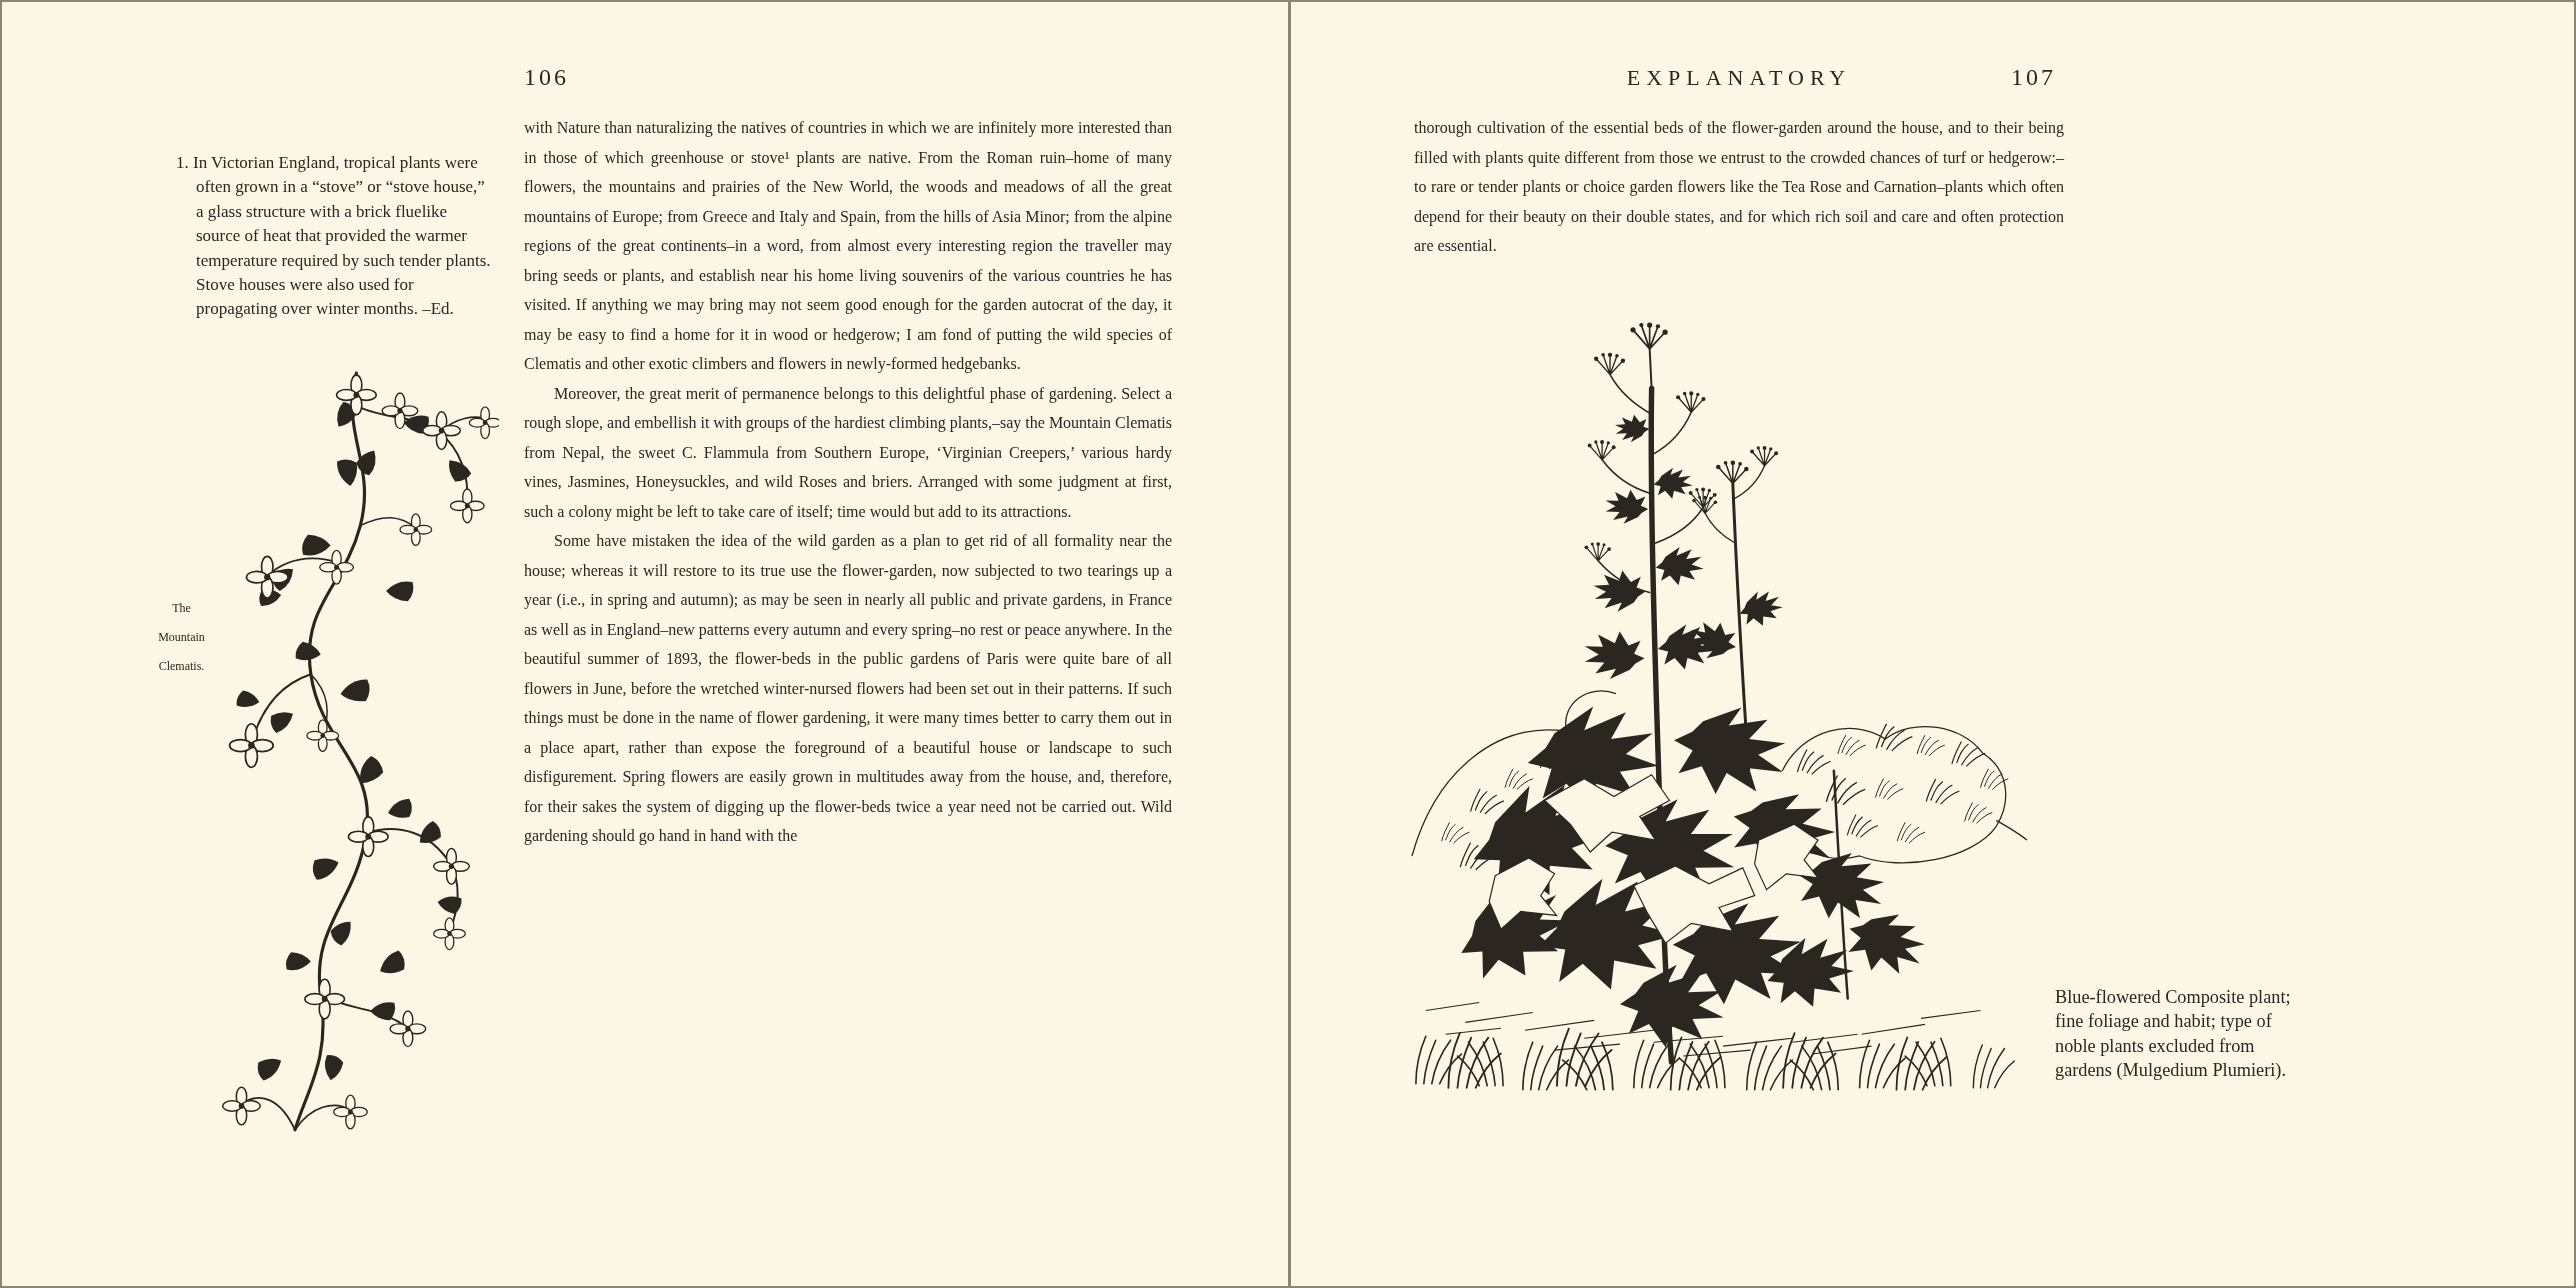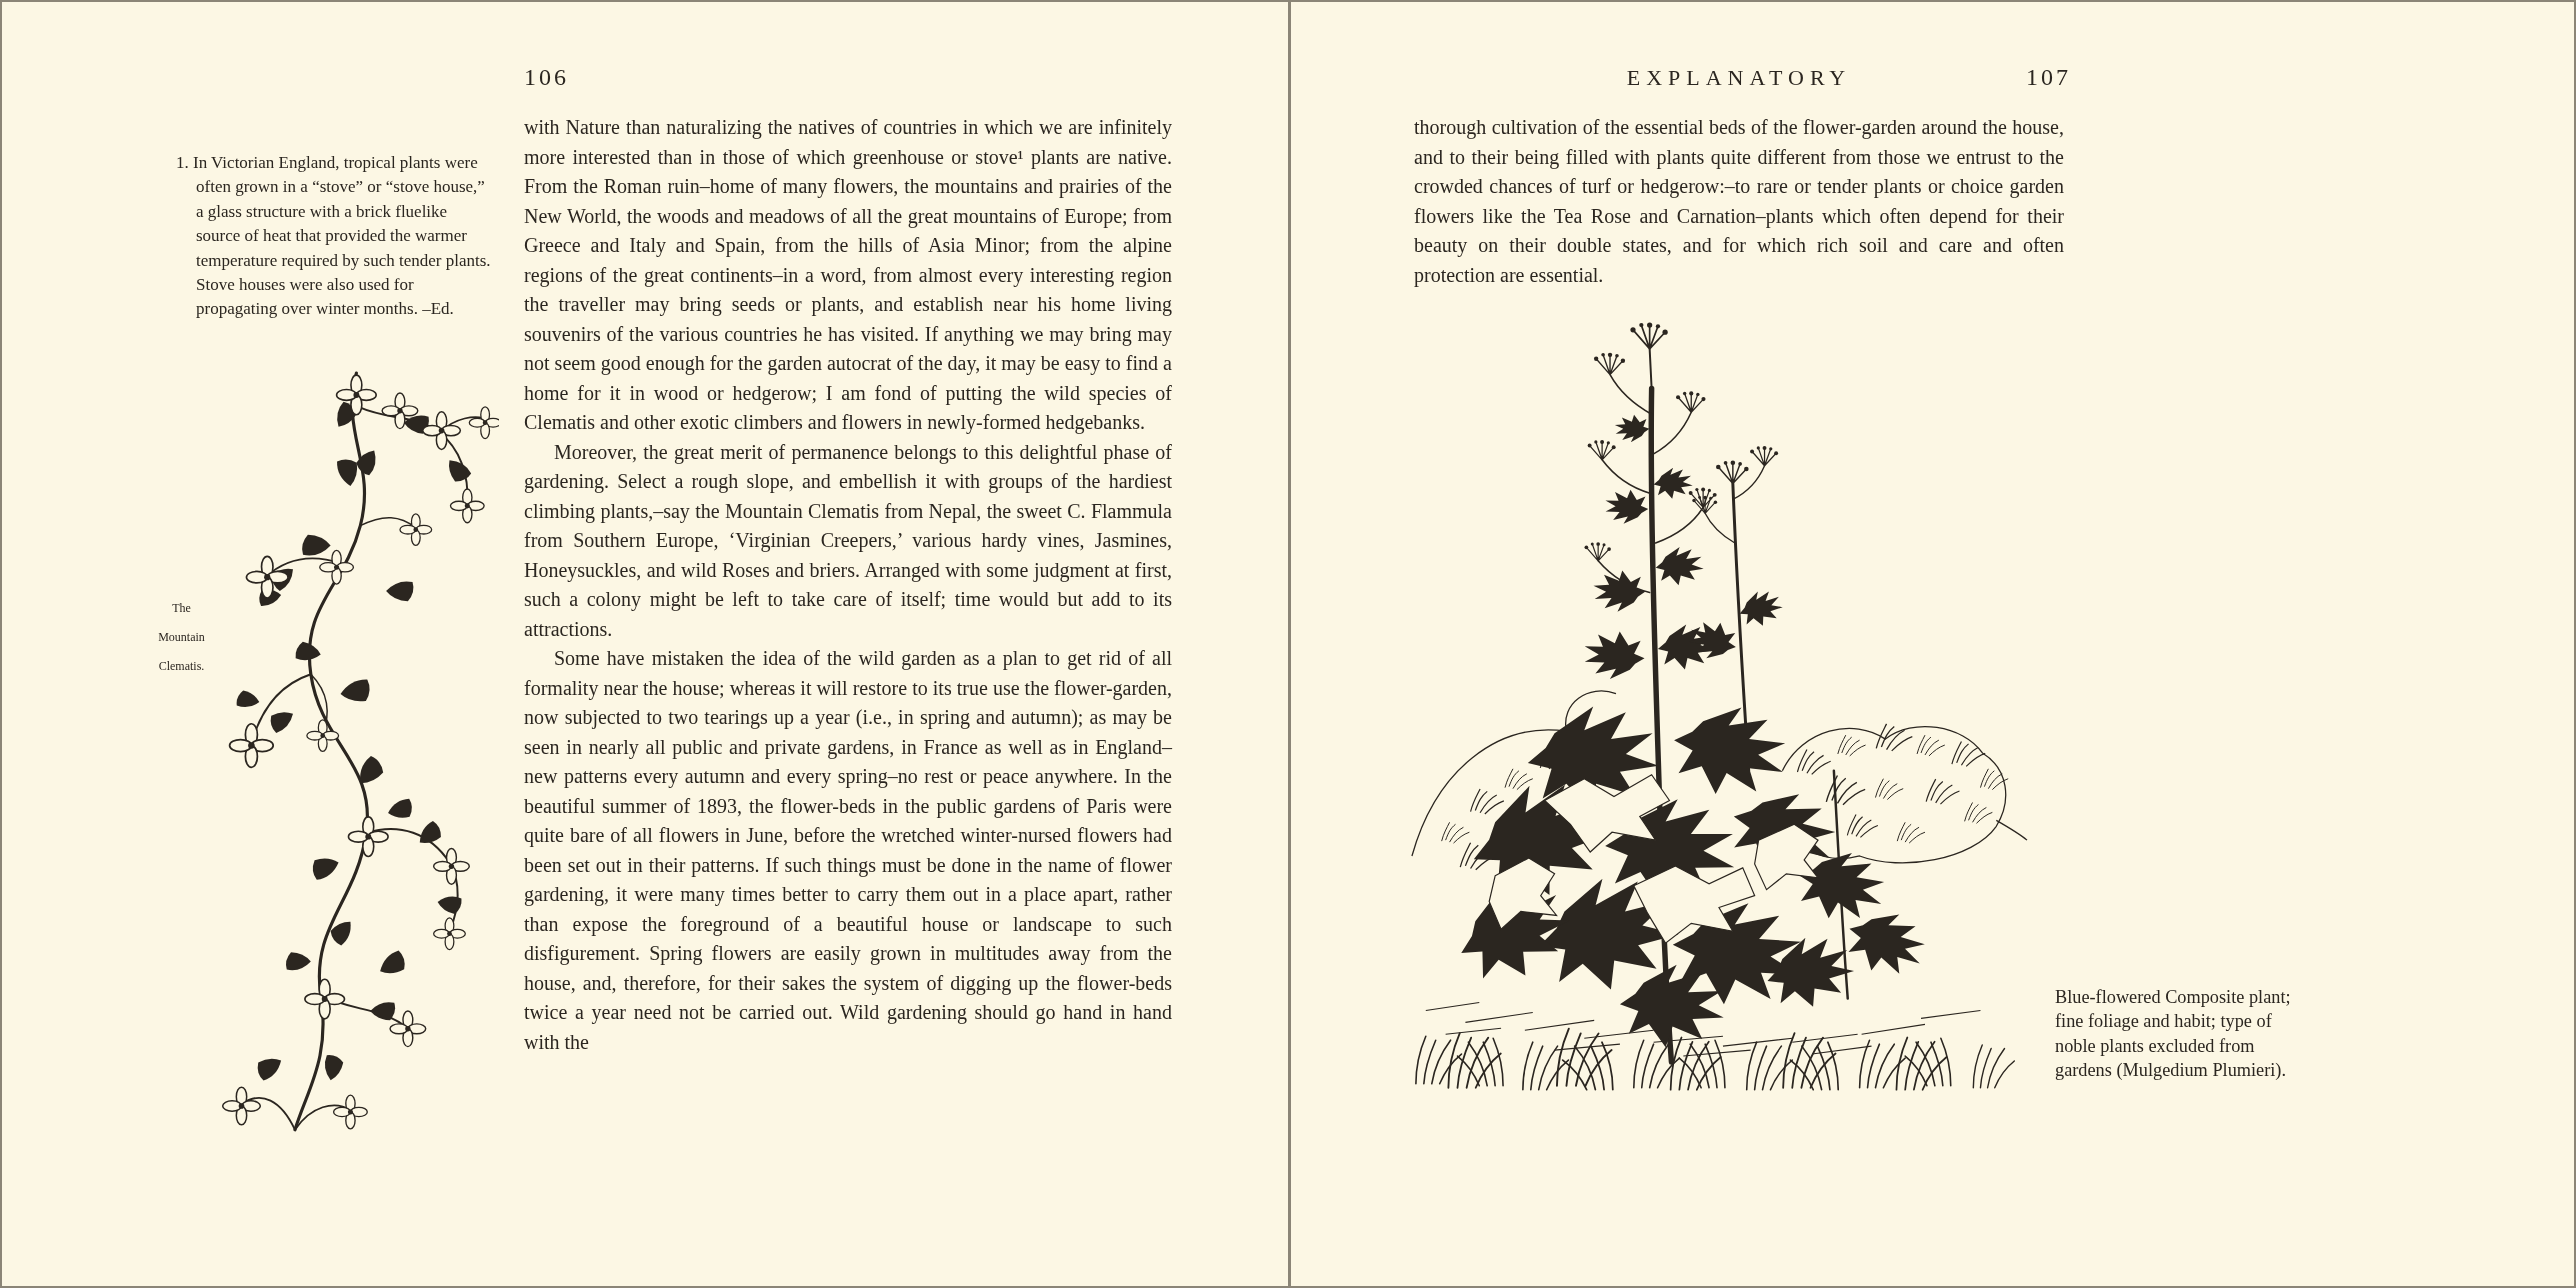--- a/index.html
+++ b/index.html
@@ -10,22 +10,22 @@
   }
   .page{position:absolute;top:0;height:100%;}
   #left-page{left:0;width:1073px;}
   #right-page{left:1289px;width:1521px;}
   #gutter{position:absolute;top:0;bottom:0;left:1286px;width:3px;background:#8b8577;}
   .folio{position:absolute;top:61px;font-size:24px;letter-spacing:3px;line-height:28px;}
   .running-head{position:absolute;top:62px;font-size:22px;letter-spacing:6px;word-spacing:9px;line-height:28px;text-align:center;}
   #folio-left{left:522px;}
   #head-left{left:522px;width:648px;}
   #head-right{left:123px;width:650px;}
-  #folio-right{left:735px;width:44px;text-align:left;}
-  .body-text{position:absolute;top:111px;width:648px;font-size:20px;line-height:29.5px;text-align:justify;}
+  #folio-right{left:720px;width:44px;text-align:left;}
+  .body-text{position:absolute;top:111px;width:648px;font-size:16px;line-height:29.5px;text-align:justify;}
   #body-left{left:522px;}
   #body-right{left:123px;width:650px;}
   .body-text p{margin:0;padding:0;}
   .body-text p + p{text-indent:30px;}
   #margin-note{
     position:absolute;left:174px;top:149px;width:299px;
     font-size:17px;line-height:24.4px;text-indent:-20px;padding-left:20px;
   }
   #clematis-caption{
     position:absolute;left:99px;top:592px;width:161px;

